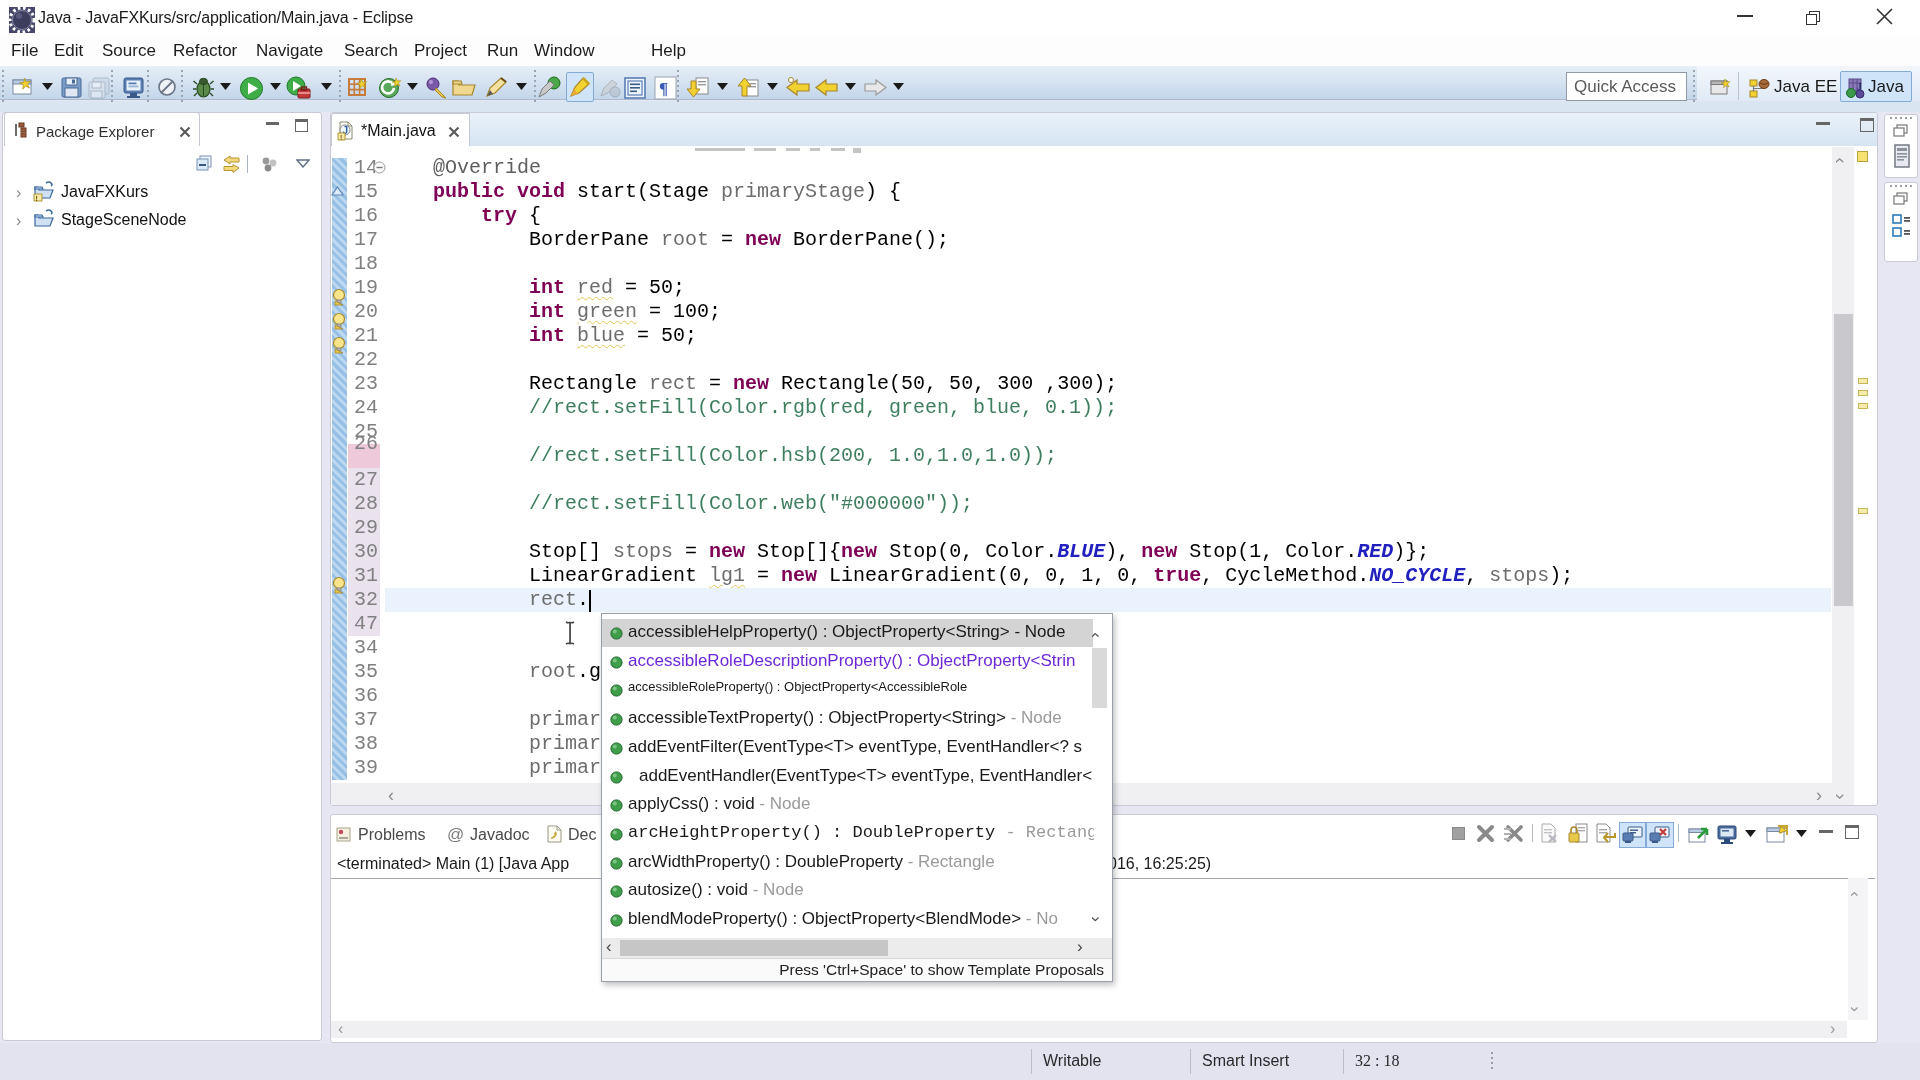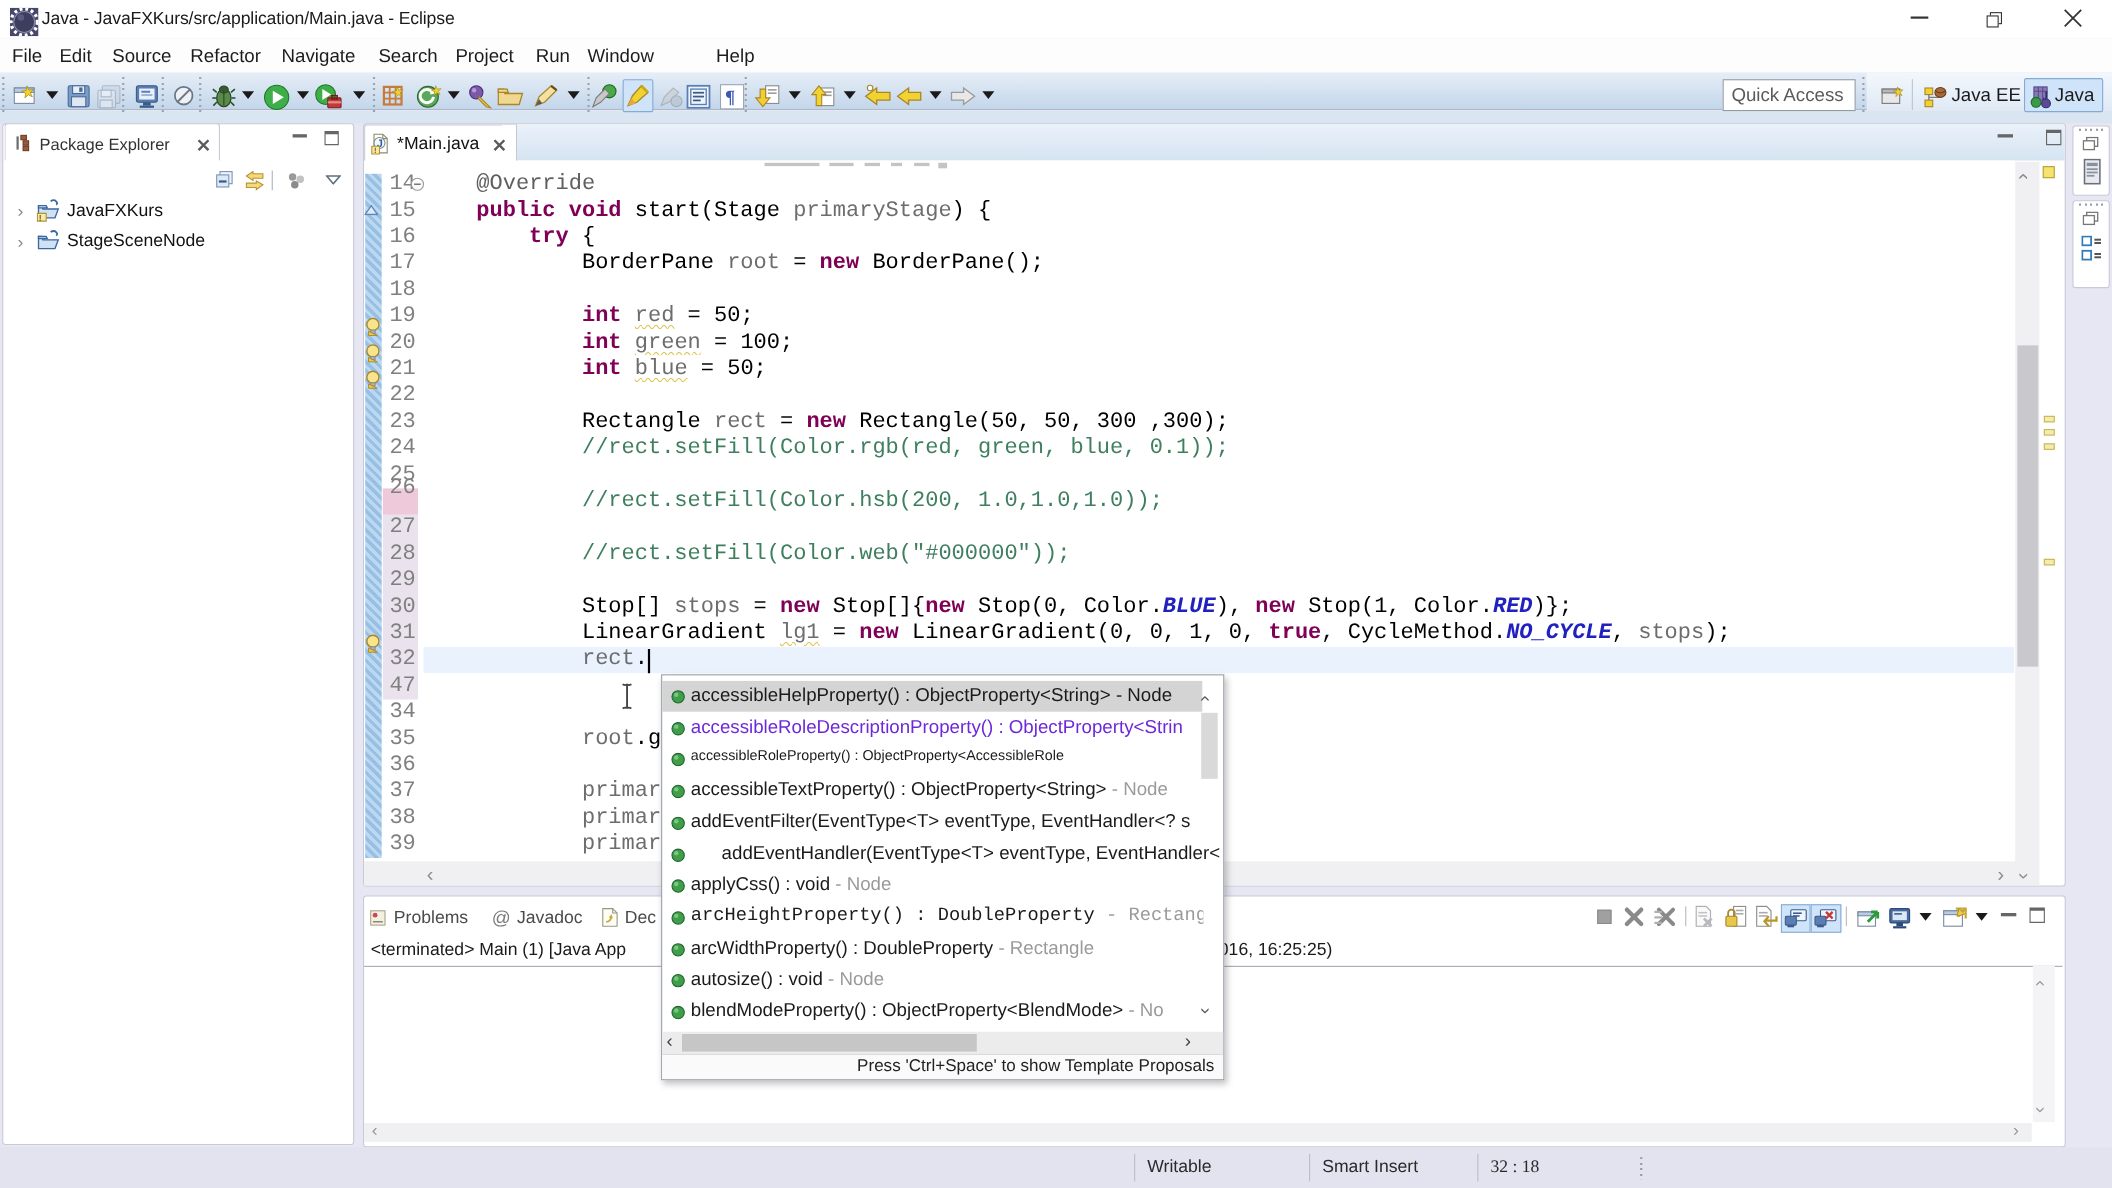--- a/index.html
+++ b/index.html
@@ -590,21 +590,21 @@
     <div class="abs" style="left:628px;top:708.1px;width:466px;font-size:17px;color:#1a1a1a;white-space:nowrap;overflow:hidden;">accessibleTextProperty() : ObjectProperty&lt;String&gt;<span style="color:#9a9a9a"> - Node</span></div>
     <svg class="abs" style="left:610px;top:741.8px" width="13" height="13" viewBox="0 0 13 13">
       <circle cx="6.5" cy="6.5" r="5.6" fill="#3f9e49" stroke="#20662a"></circle>
       <circle cx="4.8" cy="4.6" r="2" fill="#7ec486"></circle>
     </svg>
     <div class="abs" style="left:628px;top:736.8px;width:466px;font-size:17px;color:#1a1a1a;white-space:nowrap;overflow:hidden;">addEventFilter(EventType&lt;T&gt; eventType, EventHandler&lt;? s<span style="color:#1a1a1a"></span></div>
     <svg class="abs" style="left:610px;top:770.5px" width="13" height="13" viewBox="0 0 13 13">
       <circle cx="6.5" cy="6.5" r="5.6" fill="#3f9e49" stroke="#20662a"></circle>
       <circle cx="4.8" cy="4.6" r="2" fill="#7ec486"></circle>
     </svg>
-    <div class="abs" style="left:656px;top:765.5px;width:466px;font-size:17px;color:#1a1a1a;white-space:nowrap;overflow:hidden;">addEventHandler(EventType&lt;T&gt; eventType, EventHandler&lt;<span style="color:#1a1a1a"></span></div>
+    <div class="abs" style="left:639px;top:765.5px;width:466px;font-size:17px;color:#1a1a1a;white-space:nowrap;overflow:hidden;">addEventHandler(EventType&lt;T&gt; eventType, EventHandler&lt;<span style="color:#1a1a1a"></span></div>
     <svg class="abs" style="left:610px;top:799.2px" width="13" height="13" viewBox="0 0 13 13">
       <circle cx="6.5" cy="6.5" r="5.6" fill="#3f9e49" stroke="#20662a"></circle>
       <circle cx="4.8" cy="4.6" r="2" fill="#7ec486"></circle>
     </svg>
     <div class="abs" style="left:628px;top:794.2px;width:466px;font-size:17px;color:#1a1a1a;white-space:nowrap;overflow:hidden;">applyCss() : void<span style="color:#9a9a9a"> - Node</span></div>
     <svg class="abs" style="left:610px;top:827.9px" width="13" height="13" viewBox="0 0 13 13">
       <circle cx="6.5" cy="6.5" r="5.6" fill="#3f9e49" stroke="#20662a"></circle>
       <circle cx="4.8" cy="4.6" r="2" fill="#7ec486"></circle>
     </svg>
     <div class="abs" style="left:628px;top:822.9px;width:466px;font-size:17px;color:#1a1a1a;white-space:nowrap;overflow:hidden;font-family:Liberation Mono, monospace;">arcHeightProperty() : DoubleProperty<span style="color:#9a9a9a"> - Rectangle</span></div>

